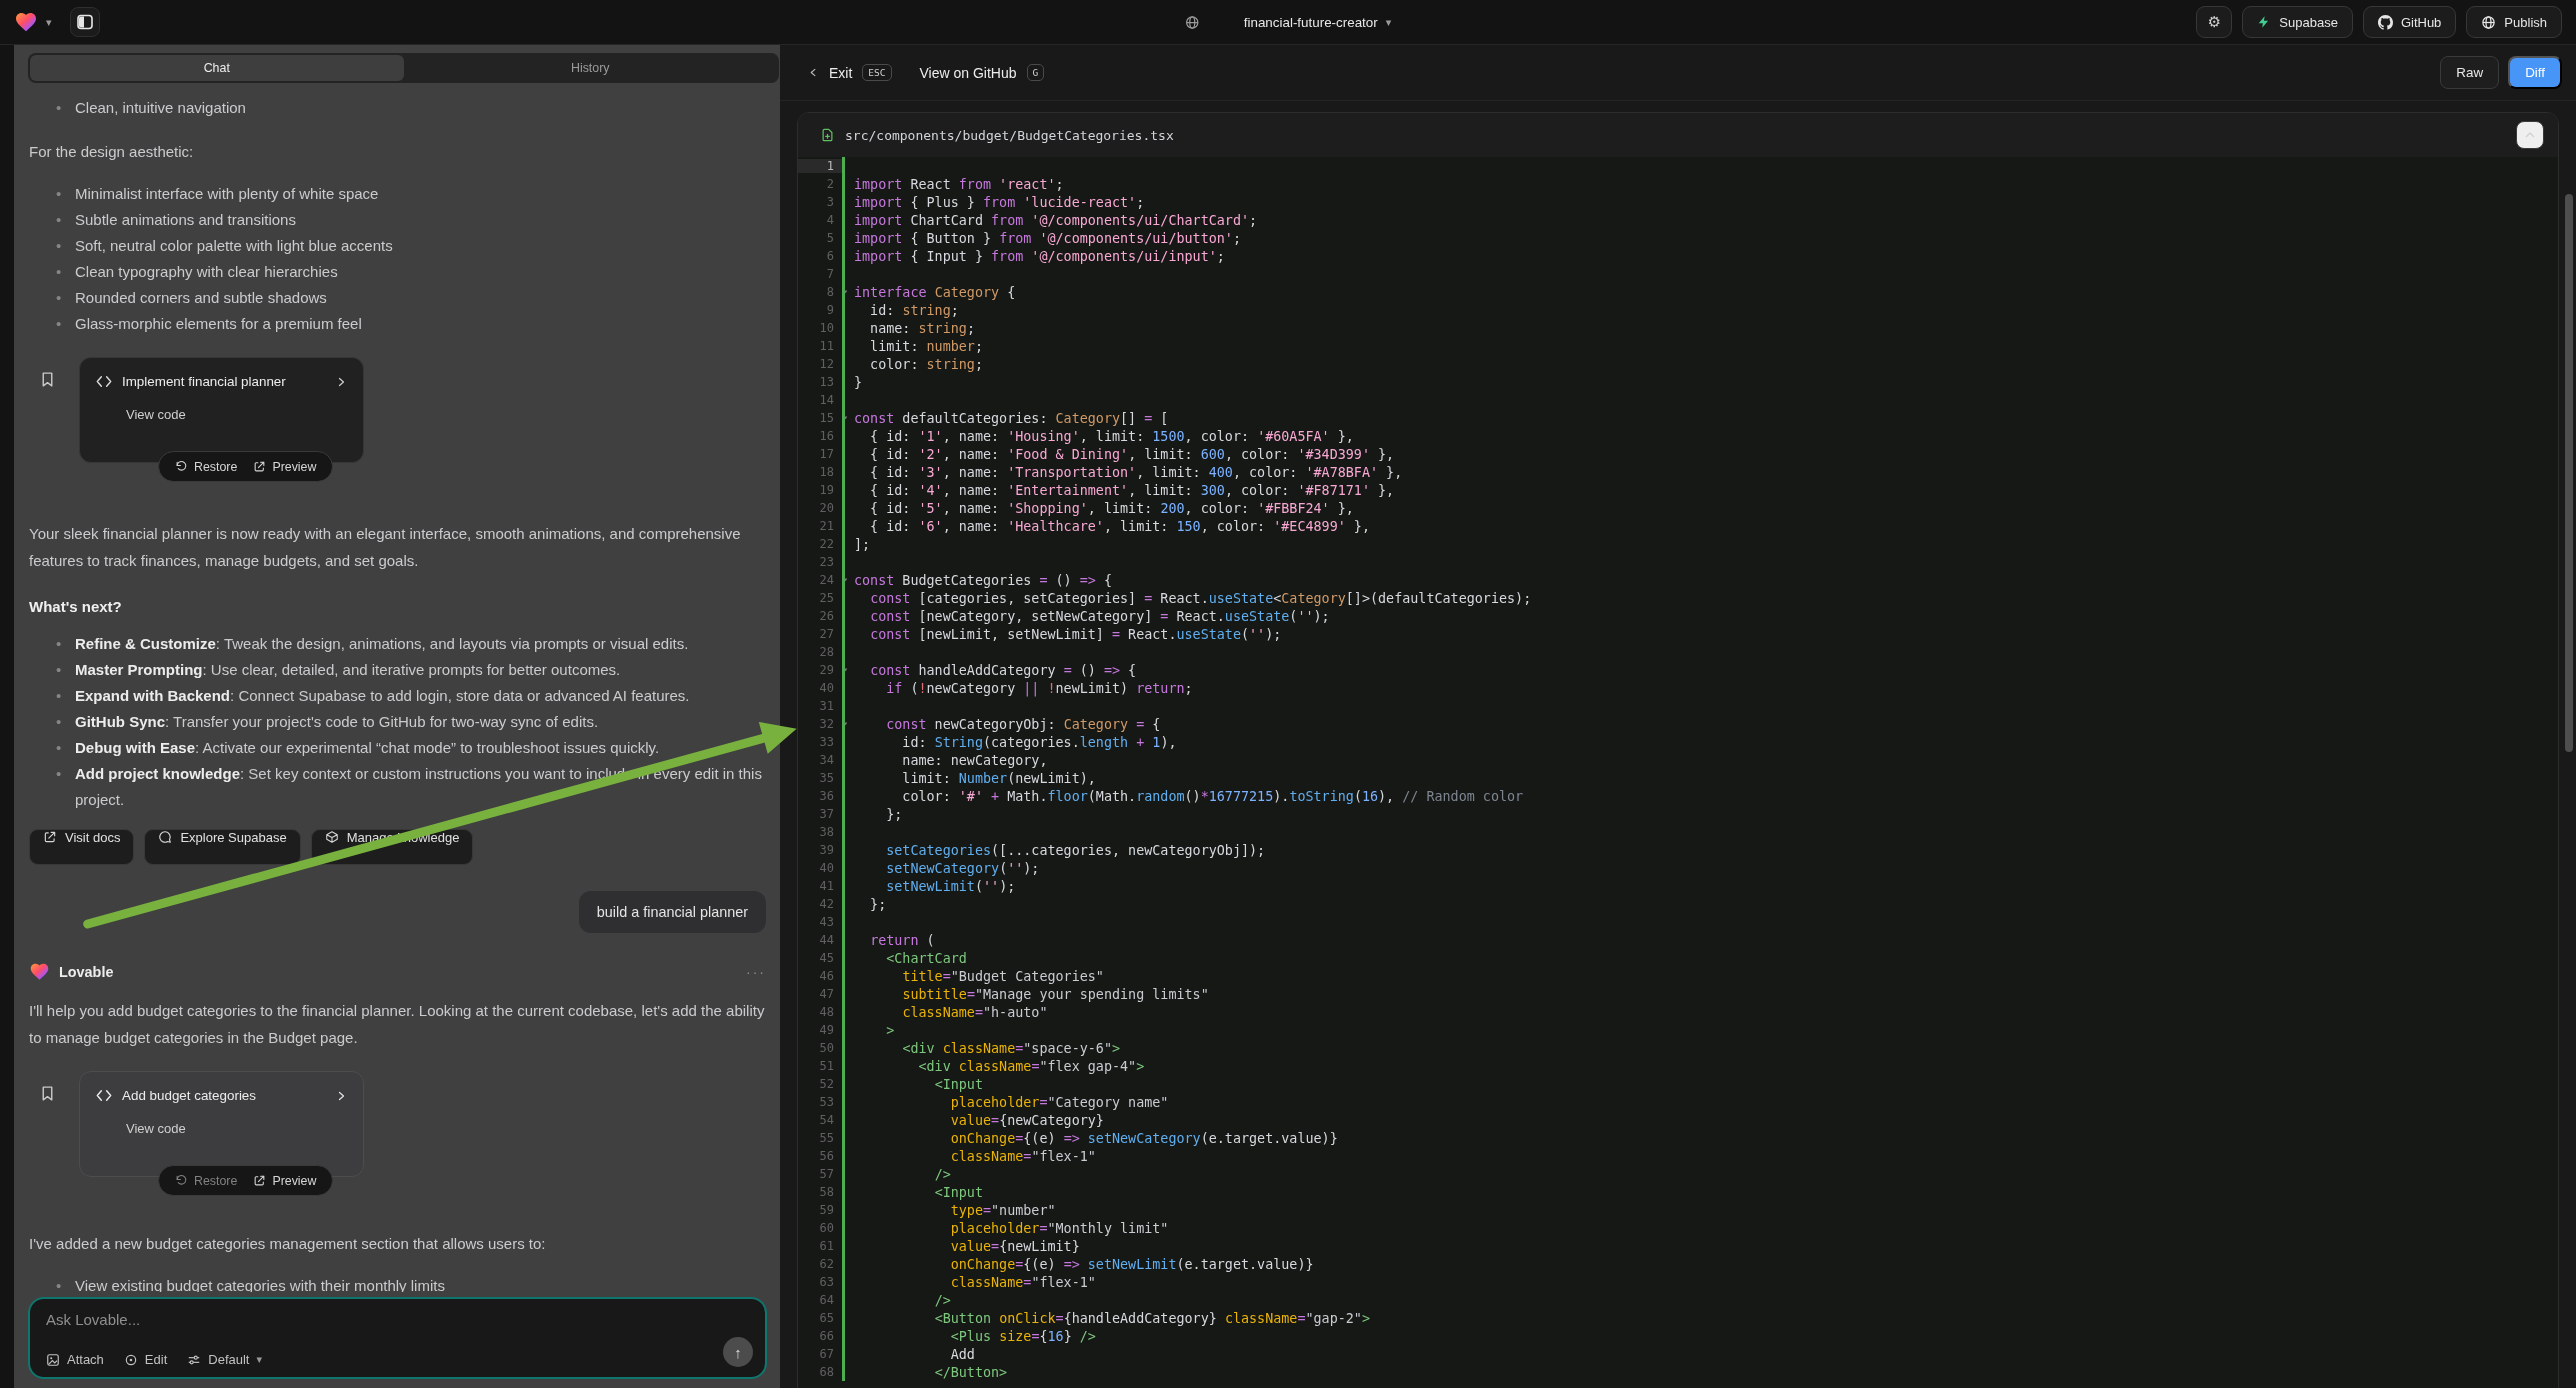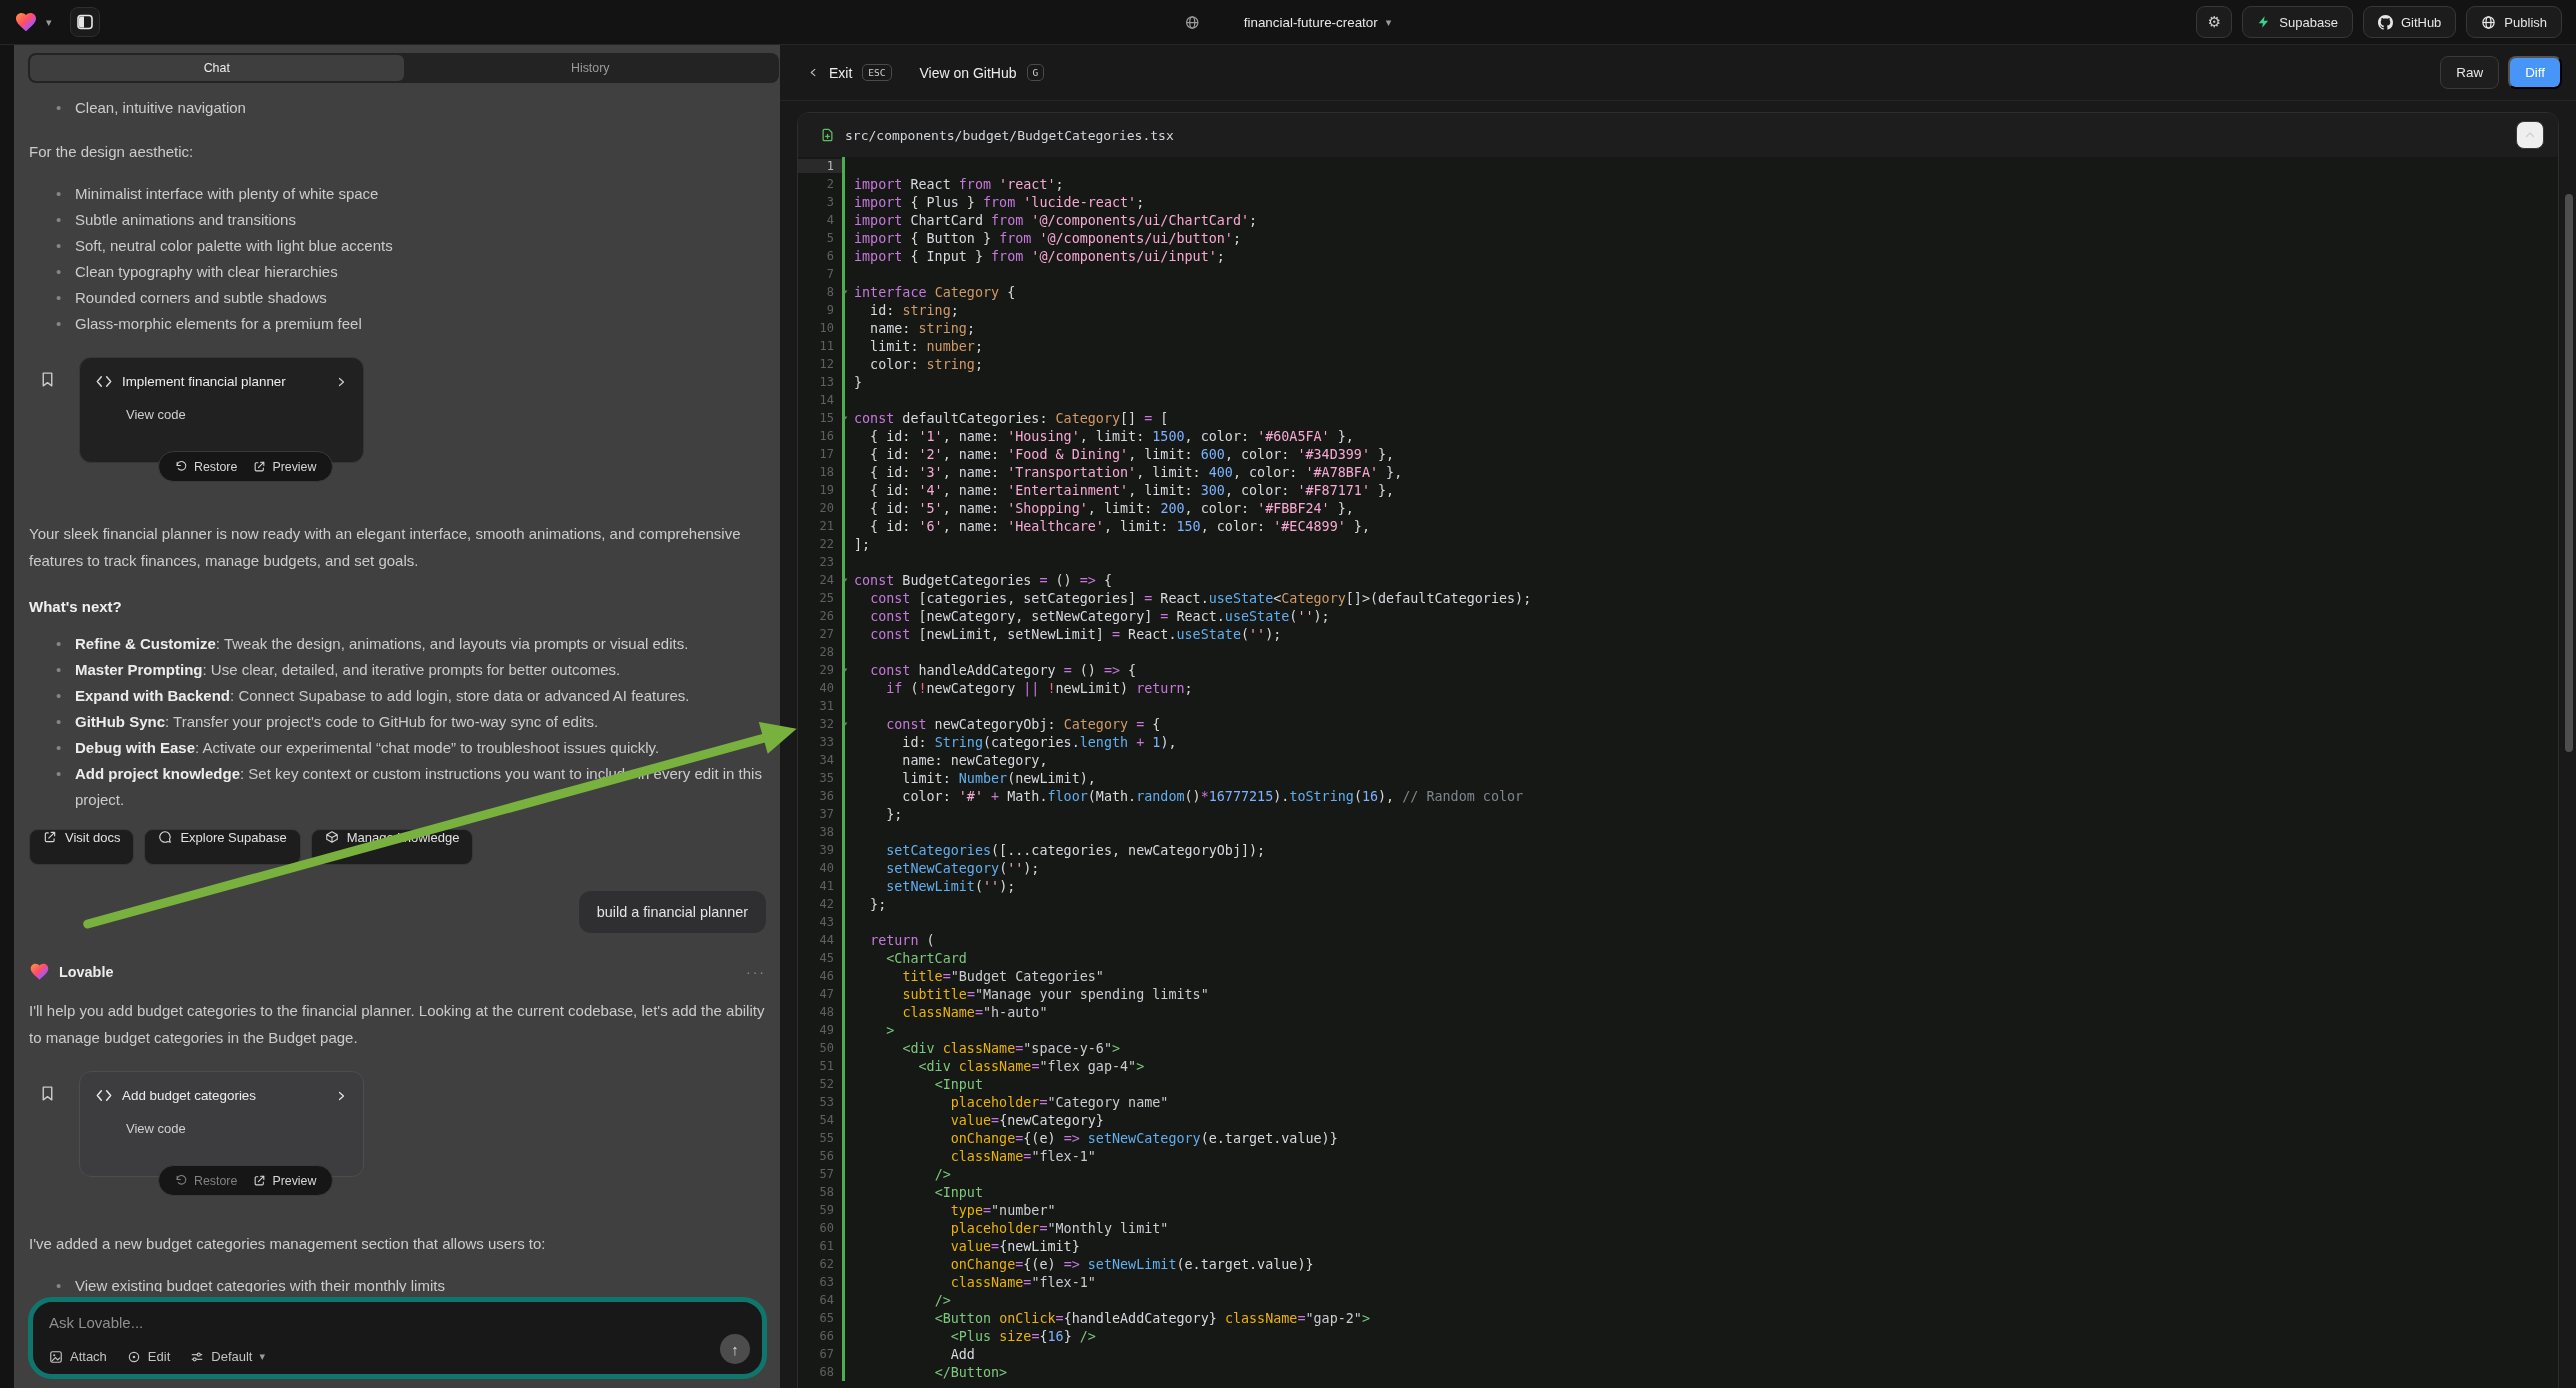--- a/index.html
+++ b/index.html
@@ -57,21 +57,21 @@
   .bubble-row { display:flex; justify-content:flex-end; }
   .bubble { background:#2f2f31; border-radius:12px; padding:13px 18px; font-size:14.4px; color:#e4e4e4; max-width:418px; }
 
   .lovable-row { display:flex; align-items:center; gap:9px; margin-top:28px; }
   .lovable-name { font-size:14.4px; font-weight:700; color:#ececec; flex:1; }
   .dots { color:#8a8a8a; font-size:14px; letter-spacing:2px; cursor:pointer; }
 
   .chat-sb { position:absolute; right:7px; top:284px; width:7px; height:956px; background:#d6d6d6; border-radius:4px; }
 
   .input-box { position:absolute; left:14px; bottom:9px; width:739px; height:82px; background:#181818;
-               border:5px solid #0f766e; border-radius:24px; }
+               border:2px solid #0f766e; border-radius:16px; }
   .input-box textarea { position:absolute; top:12px; left:16px; right:60px; height:24px; background:transparent;
                border:none; resize:none; outline:none; font-family:"Liberation Sans",sans-serif; font-size:15px; color:#e6e6e6; }
   .input-box textarea::placeholder { color:#8f8f8f; }
   .input-actions { position:absolute; left:16px; bottom:10px; display:flex; align-items:center; gap:20px; }
   .in-act { display:flex; align-items:center; gap:7px; font-size:13px; color:#c2c2c2; cursor:pointer; }
   .send-btn { position:absolute; right:12px; bottom:10px; width:30px; height:30px; border-radius:50%; background:#4c4c4c;
               color:#d8d8d8; display:flex; align-items:center; justify-content:center; font-size:15px; cursor:pointer; }
 
   
   .code-panel { position:absolute; top:45px; left:780px; right:0; bottom:0; background:#191919; }

